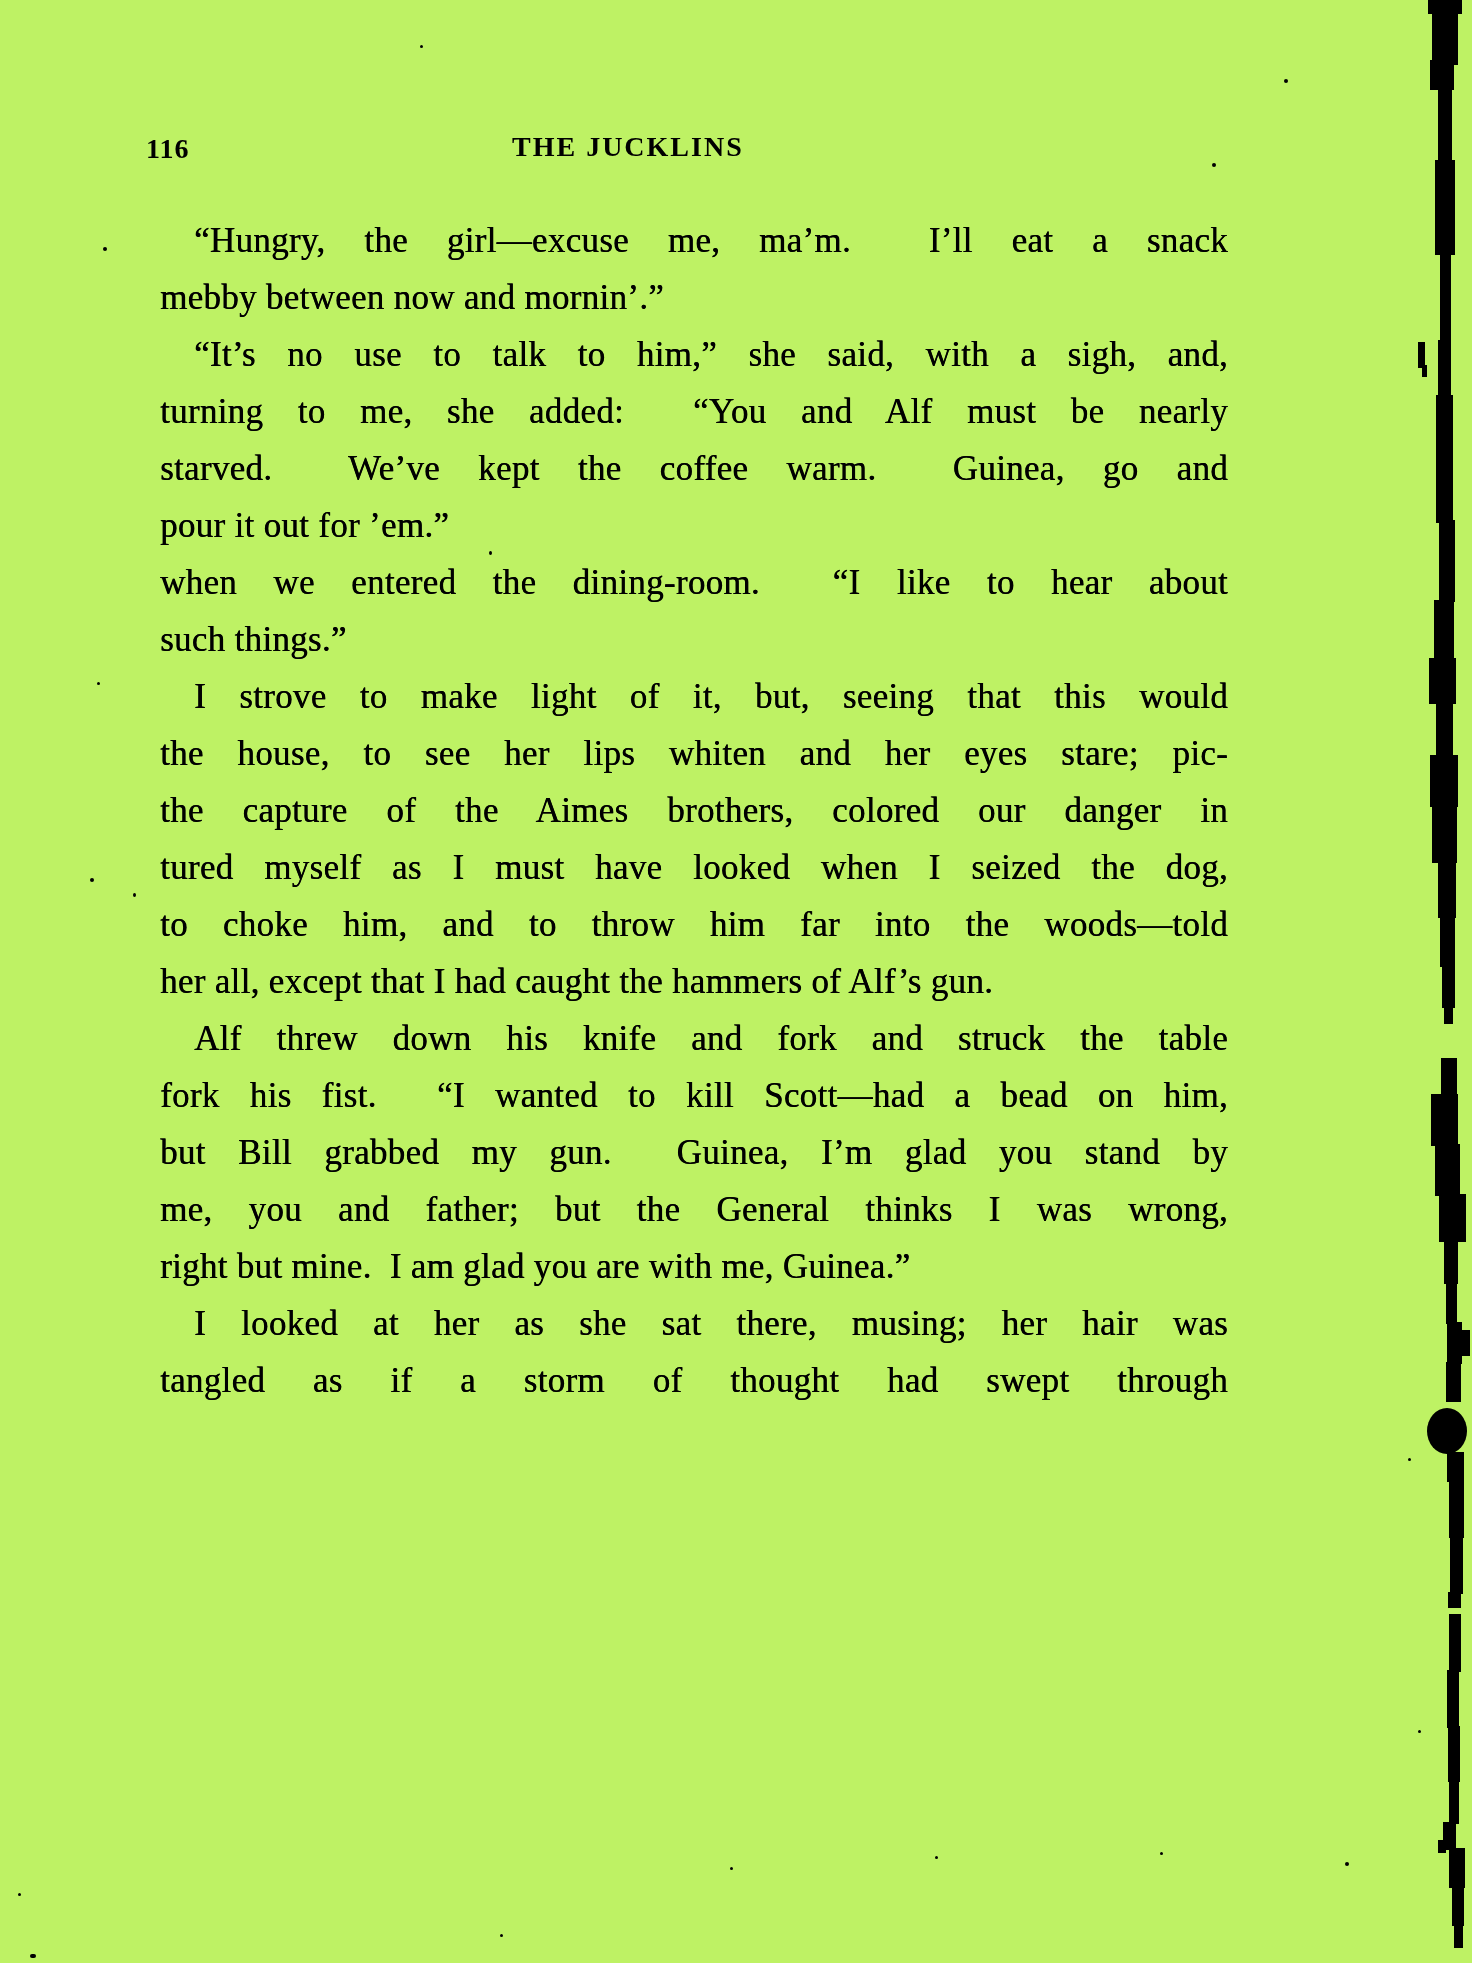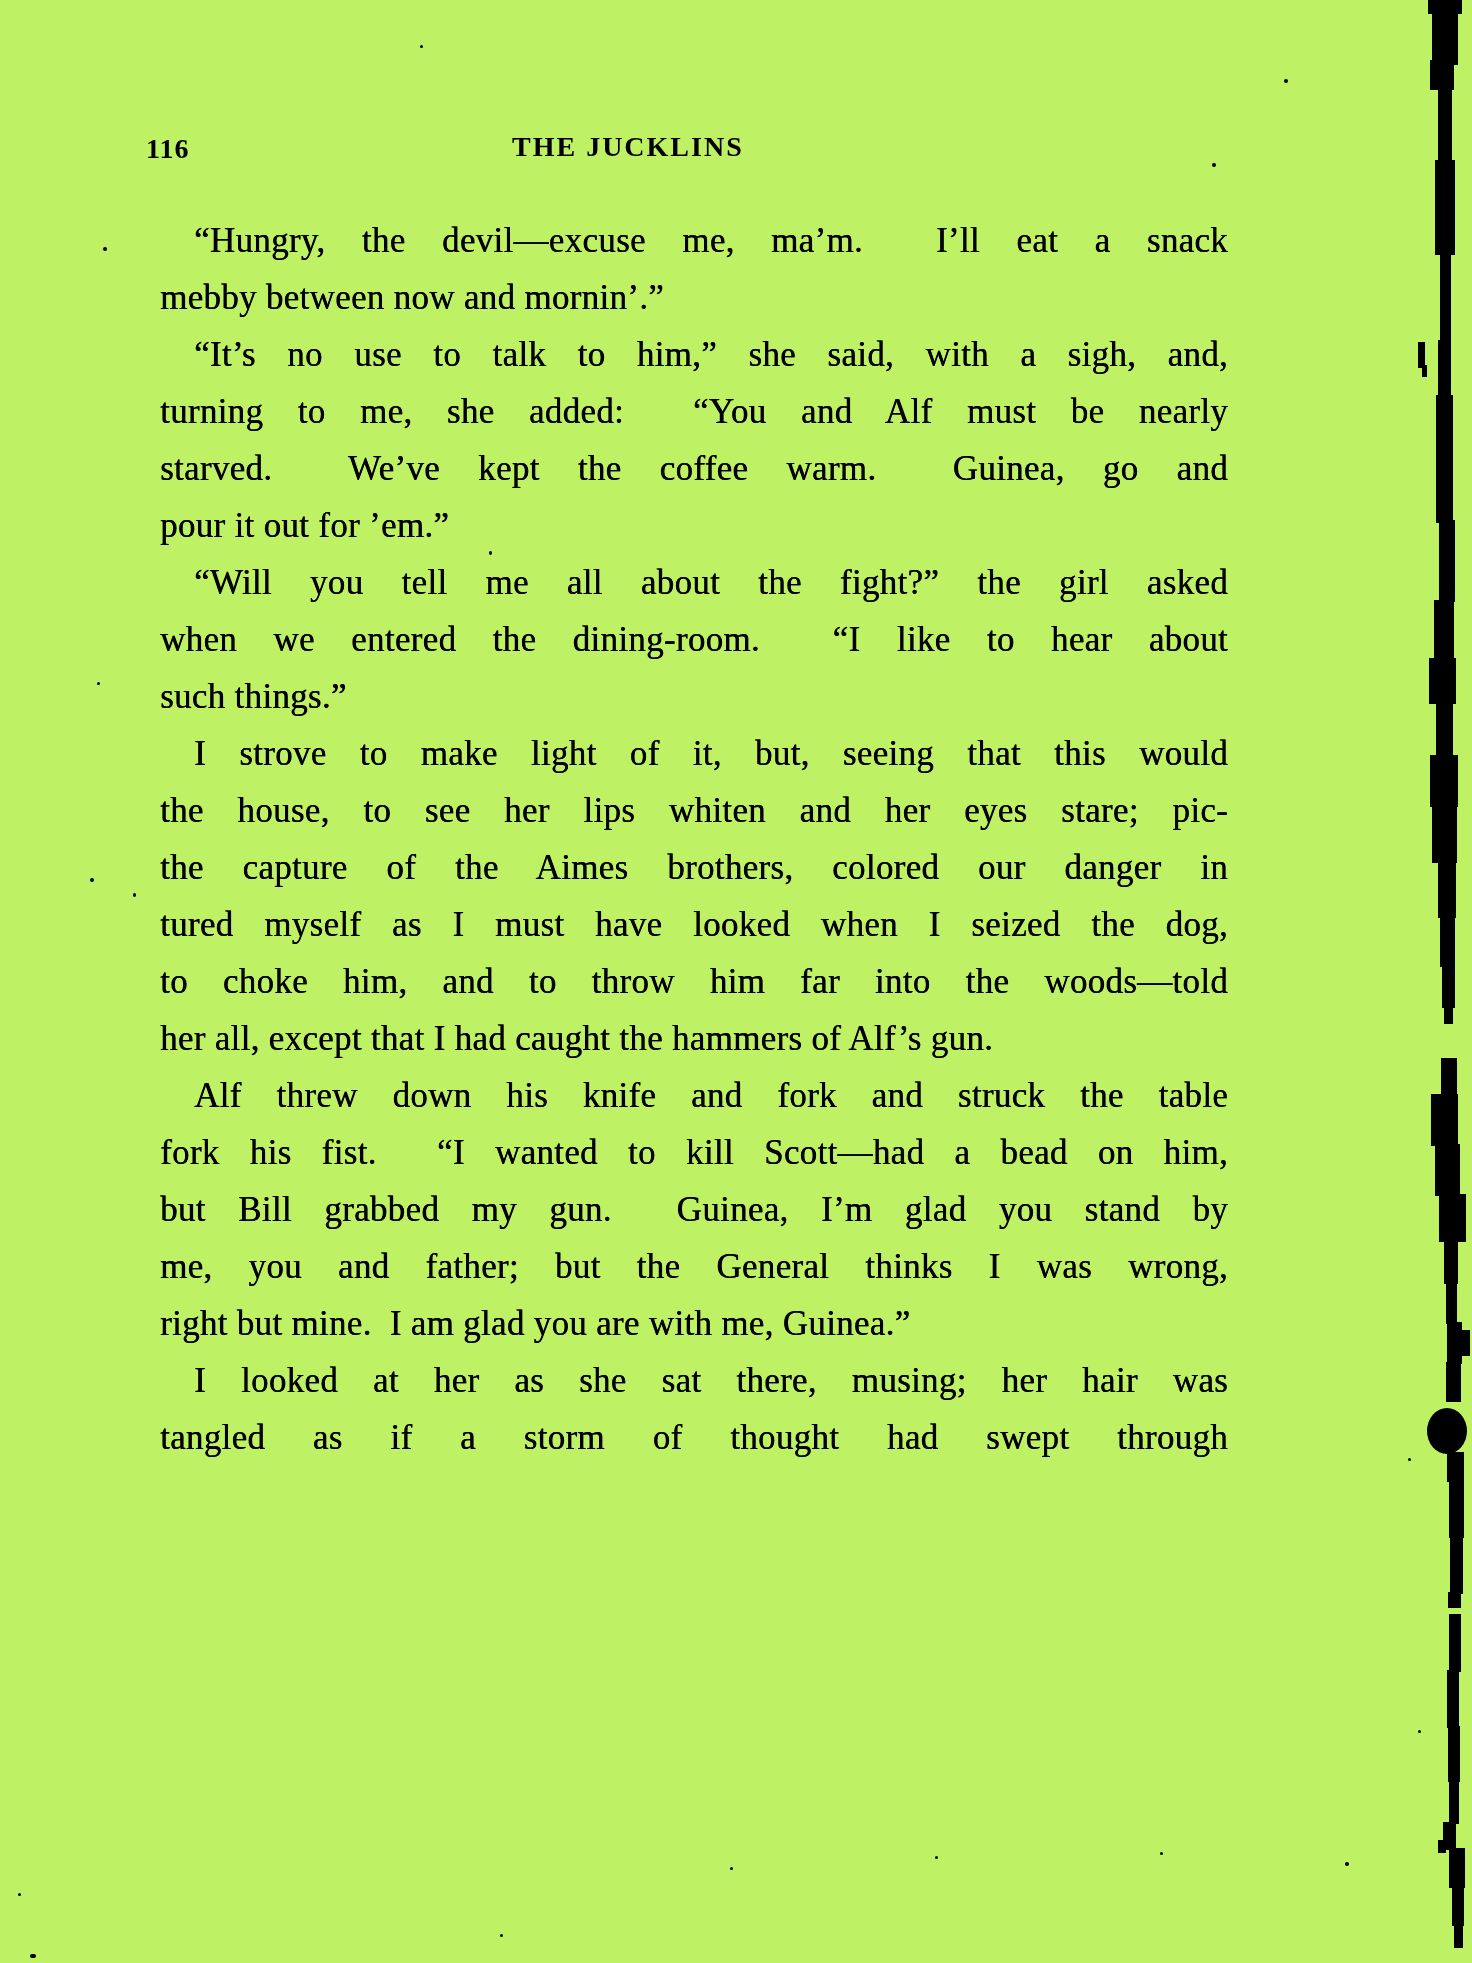--- a/index.html
+++ b/index.html
@@ -72,33 +72,32 @@
 <body>
 
 <div class="page">
 
   <div class="folio">116</div>
   <div class="running-header">THE JUCKLINS</div>
 
   <div class="body-text">
 
     <div class="para">
-      <div class="line first">“Hungry, the devil—excuse me, ma’m.  I’ll eat a snack</div>
+      <div class="line first">“Hungry, the girl—excuse me, ma’m.  I’ll eat a snack</div>
       <div class="line short">mebby between now and mornin’.”</div>
     </div>
 
     <div class="para">
       <div class="line first">“It’s no use to talk to him,” she said, with a sigh, and,</div>
       <div class="line">turning to me, she added:  “You and Alf must be nearly</div>
       <div class="line">starved.  We’ve kept the coffee warm.  Guinea, go and</div>
       <div class="line short">pour it out for ’em.”</div>
     </div>
 
     <div class="para">
-      <div class="line first">“Will you tell me all about the fight?” the girl asked</div>
       <div class="line">when we entered the dining-room.  “I like to hear about</div>
       <div class="line short">such things.”</div>
     </div>
 
     <div class="para">
       <div class="line first">I strove to make light of it, but, seeing that this would</div>
       <div class="line">the house, to see her lips whiten and her eyes stare; pic-</div>
       <div class="line">the capture of the Aimes brothers, colored our danger in</div>
       <div class="line">tured myself as I must have looked when I seized the dog,</div>
       <div class="line">to choke him, and to throw him far into the woods—told</div>

